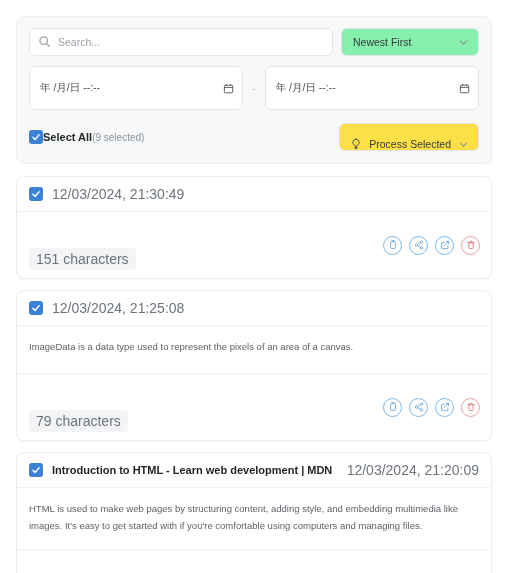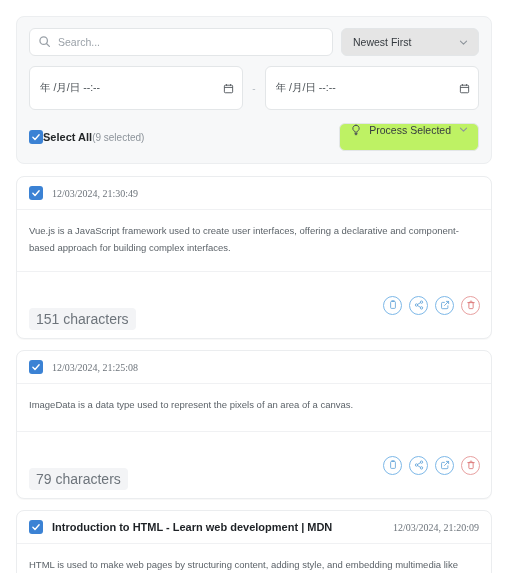--- a/index.html
+++ b/index.html
@@ -56,21 +56,21 @@
     width: 13px; height: 13px;
     pointer-events: none;
   }
   .search-icon svg { display: block; }
 
   .sort-select {
     width: 138px;
     height: 28px;
     border: 1px solid #e3e6e8;
     border-radius: 6px;
-    background: #e5e5e5;
+    background: #86efac;
     display: flex;
     align-items: center;
     justify-content: space-between;
     padding: 0 9px 0 11px;
     font-size: 10.5px;
     color: #353a3f;
     cursor: pointer;
   }
   .chev { width: 11px; height: 11px; color: #8c939a; }
 
@@ -111,23 +111,23 @@
     justify-content: center;
     flex: 0 0 auto;
     cursor: pointer;
   }
   .cbox svg { width: 10px; height: 10px; display: block; }
 
   .process-btn {
     height: 28px;
     border: 1px solid #e3e6e8;
     border-radius: 6px;
-    background: #bef264;
-    display: flex;
-    align-items: flex-start;
+    background: #fde047;
+    display: flex;
+    align-items: flex-end;
     gap: 7px;
     padding: 0 9px 0 10px;
     font-size: 10.5px;
     color: #353a3f;
     cursor: pointer;
   }
   .bulb-icon { width: 12px; height: 12px; color: #4a5055; }
 
   
   .cards { margin-top: 12px; }
@@ -149,25 +149,24 @@
   .card-title {
     font-size: 11px;
     font-weight: bold;
     color: #1e2226;
     white-space: nowrap;
     overflow: hidden;
     text-overflow: ellipsis;
     flex: 1 1 auto;
   }
   .card-date {
-    font-size: 10px;
+    font-size: 14px;
     color: #6d747b;
     flex: 0 0 auto;
     white-space: nowrap;
-    font-family: Liberation Serif, serif;
   }
   .card-body {
     padding: 13px 12px 15px 12px;
     font-size: 9.5px;
     line-height: 1.75;
     color: #5c6369;
     border-bottom: 1px solid #f0f1f3;
     min-height: 48px;
   }
   .card-foot {
@@ -286,21 +285,20 @@
 
     <div class="card">
       <div class="card-head">
         <span class="cbox">
           <svg viewBox="0 0 16 16" fill="none" stroke="#ffffff" stroke-width="2.2" stroke-linecap="round" stroke-linejoin="round">
               <polyline points="3,8.5 6.4,12 13,4.4"></polyline>
             </svg>
         </span>
         <span class="card-date">12/03/2024, 21:30:49</span>
       </div>
-      <div class="card-body">Vue.js is a JavaScript framework used to create user interfaces, offering a declarative and component-based approach for building complex interfaces.</div>
       <div class="card-foot">
         <span class="char-badge">151 characters</span>
         <div class="actions">
           <span class="act">
             <svg viewBox="0 0 16 16" fill="none" stroke="currentColor" stroke-width="1.3">
                 <rect x="4.2" y="2.4" width="7.6" height="11" rx="1.3"></rect>
                 <line x1="6.2" y1="1.4" x2="9.8" y2="1.4" stroke-width="1.6" stroke-linecap="round"></line>
               </svg>
           </span>
           <span class="act">

